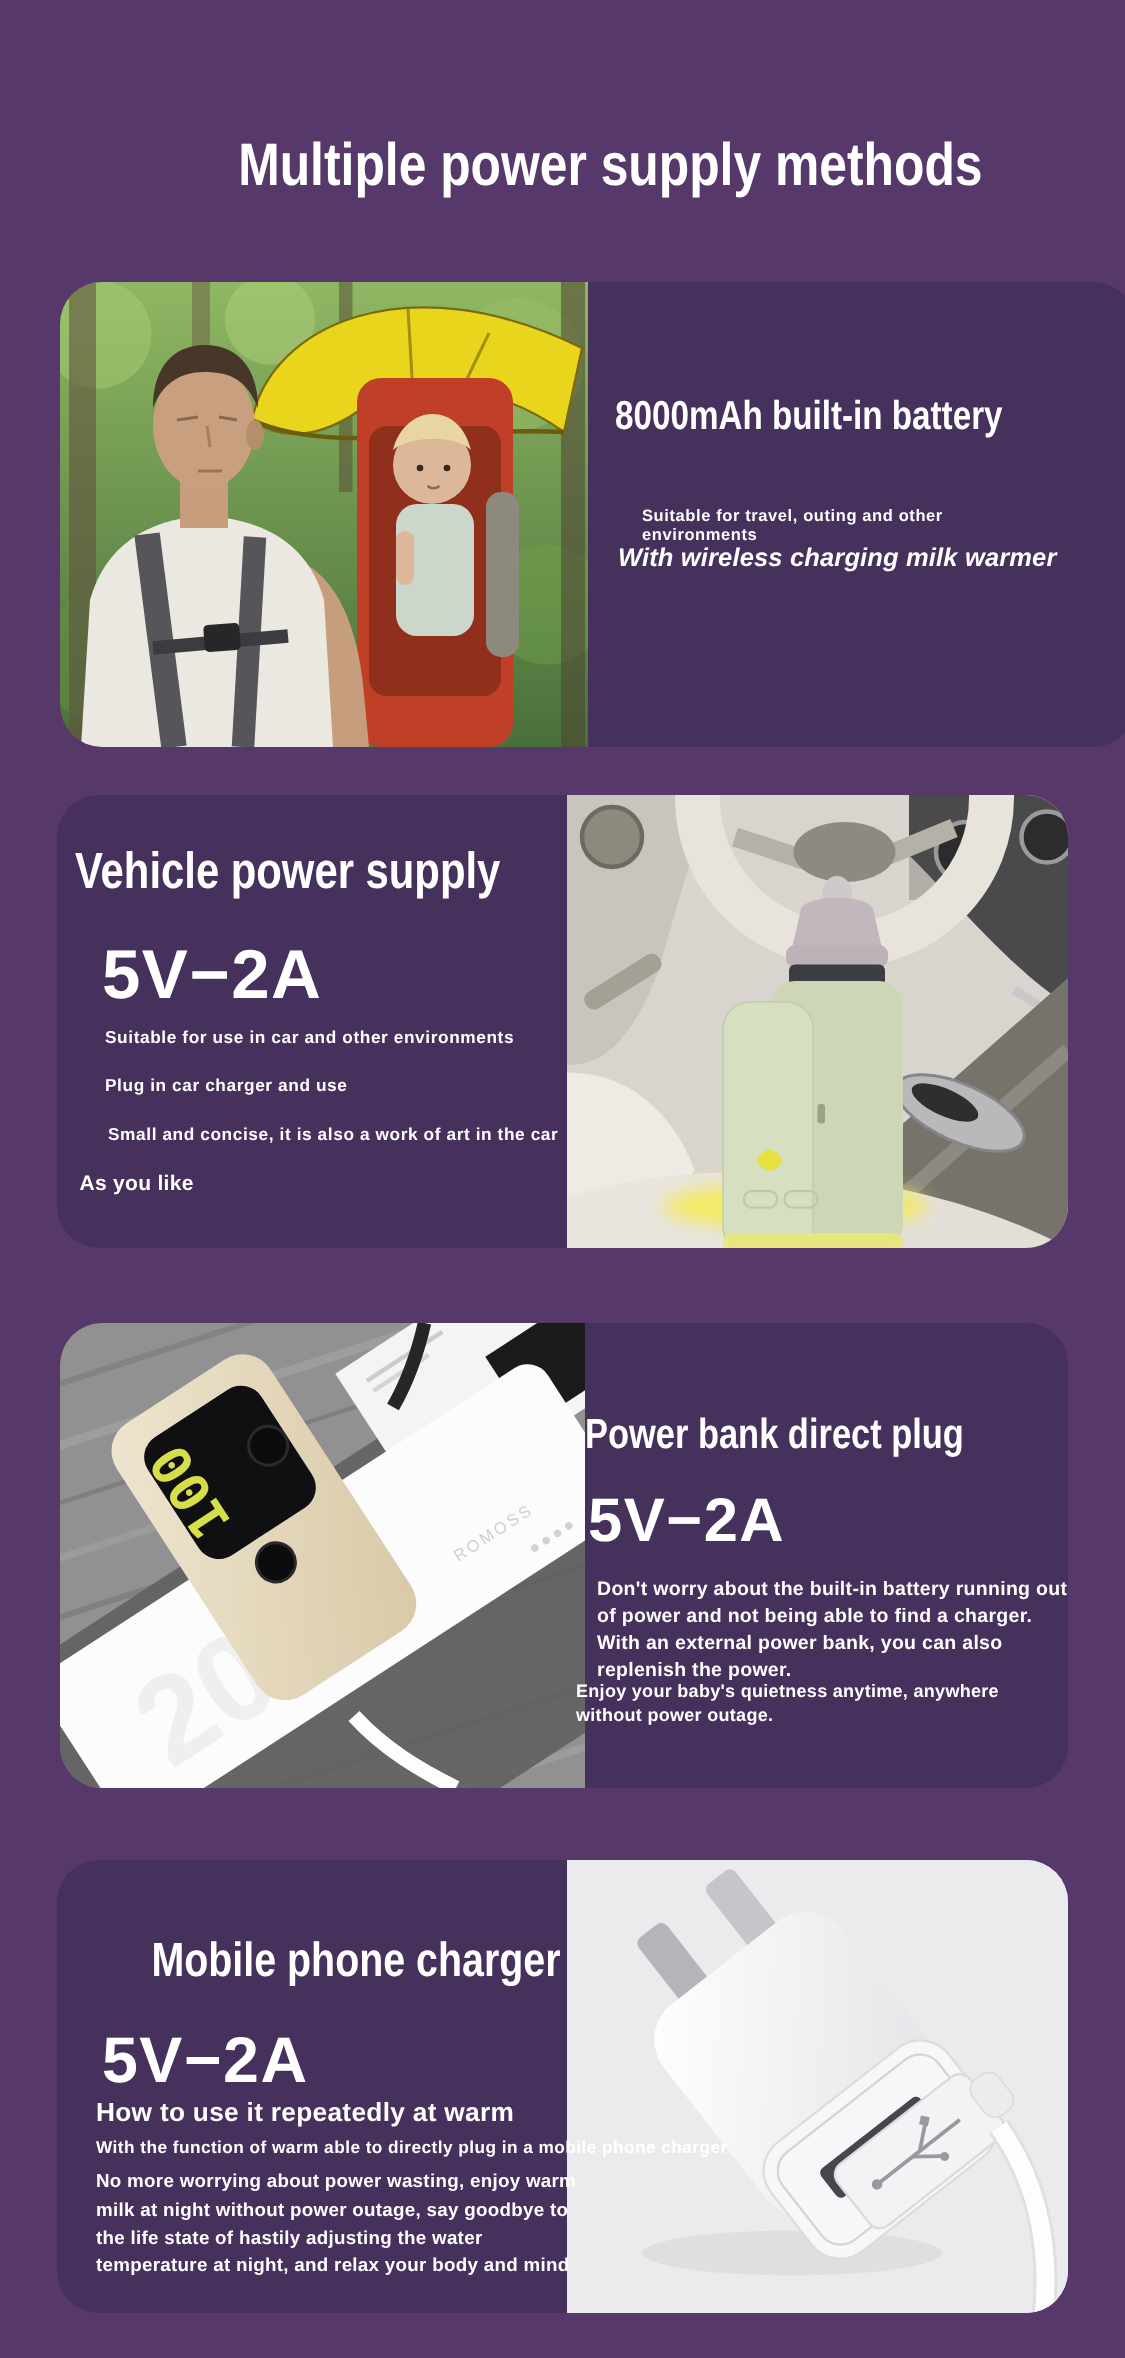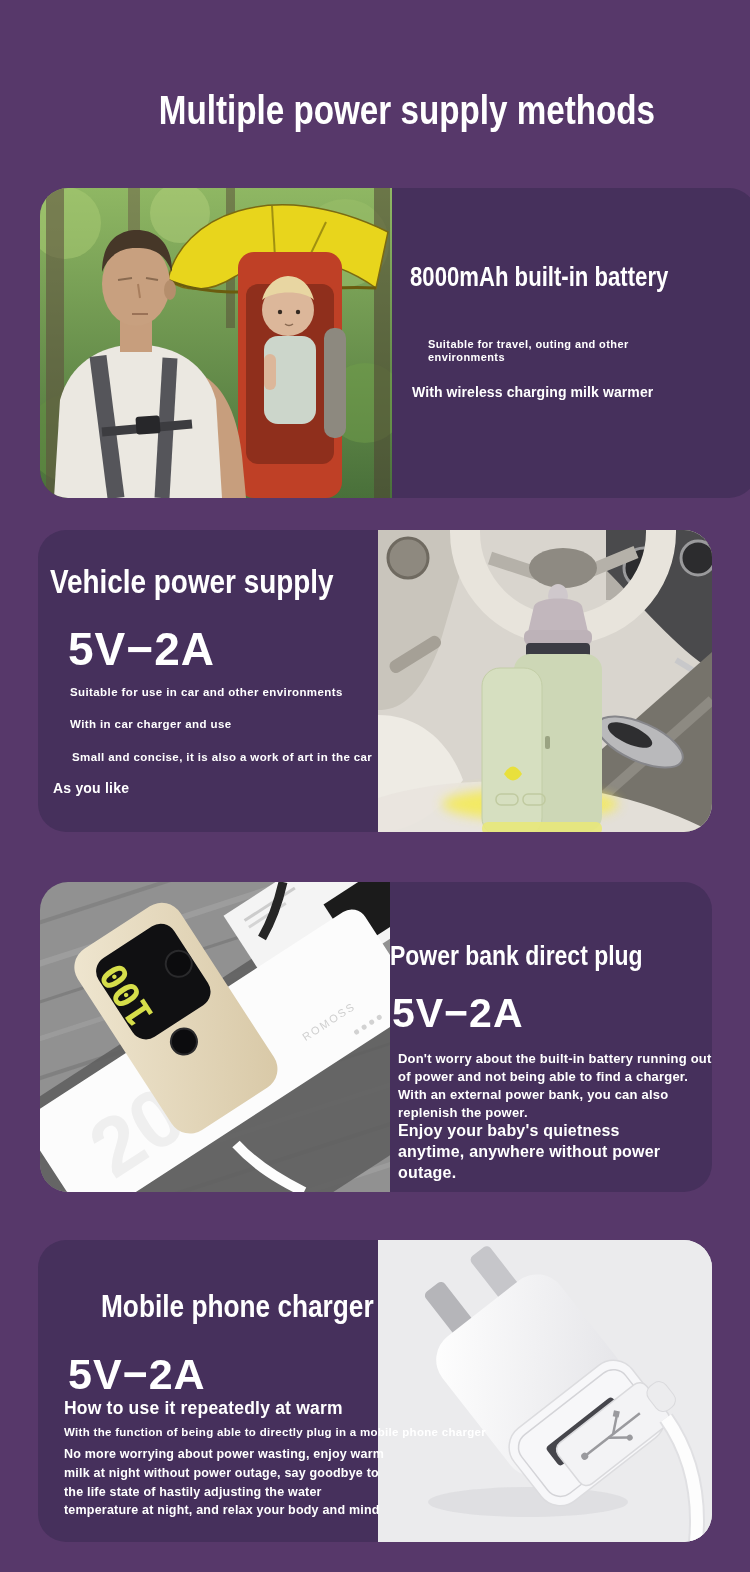--- a/index.html
+++ b/index.html
@@ -34,36 +34,36 @@
 
   .tx { position:absolute; margin:0; z-index:2; }
   h2.tx { font-weight:700; white-space:nowrap; }
   .squeeze { display:inline-block; transform:scaleX(.82); transform-origin:0 50%; }
   .spec { font-weight:700; letter-spacing:1px; white-space:nowrap; }
   .feat { font-weight:700; }
 
   
   .c1-h    { left:370px; top:74px;  font-size:27px; }
   .c1-f0   { left:372px; top:150px; font-size:11px;   width:225px; line-height:1.18; letter-spacing:.4px;margin-left:16px; }
-  .c1-f1   { left:372px; top:196px; font-size:14px; letter-spacing:.1px; white-space:nowrap; }
+  .c1-f1   { left:372px; top:174px; font-size:17px; letter-spacing:.1px; white-space:nowrap;font-style:italic; }
   .c1-f2   { left:372px; top:205px; font-size:13.5px; width:315px; line-height:1.3; letter-spacing:.7px; }
 
   
   .c2-h    { left:12px;  top:32px;  font-size:34px; }
   .c2-spec { left:30px;  top:92px;  font-size:46px; }
   .c2-f0   { left:32px;  top:156px; font-size:11.5px; letter-spacing:.4px; white-space:nowrap; }
   .c2-f1   { left:32px;  top:188px; font-size:11.5px; letter-spacing:.4px; white-space:nowrap; }
   .c2-f2   { left:34px;  top:221px; font-size:11.5px; letter-spacing:.4px; white-space:nowrap; }
   .c2-f3   { left:15px;  top:250px; font-size:14px;   letter-spacing:.2px; white-space:nowrap; }
 
   
   .c3-h    { left:350px; top:58px;  font-size:28px; }
   .c3-spec { left:352px; top:108px; font-size:41px; }
   .c3-f0   { left:358px; top:168px; font-size:13px;   width:315px; line-height:1.38; letter-spacing:.2px; }
-  .c3-f1   { left:358px; top:238px; font-size:16px; width:290px; line-height:1.32; letter-spacing:.2px; }
+  .c3-f1   { left:344px; top:238px; font-size:12px; width:290px; line-height:1.32; letter-spacing:.2px; }
 
   
   .c4-h    { left:22px;  top:48px;  font-size:32px;margin-left:41px; }
   .c4-spec { left:30px;  top:110px; font-size:43px; }
   .c4-sub  { left:26px;  top:158px; font-size:17.5px; font-weight:700; white-space:nowrap; letter-spacing:.2px; }
   .c4-f0   { left:26px;  top:186px; font-size:11.5px; white-space:nowrap; letter-spacing:.3px; }
   .c4-f1   { left:26px;  top:205px; font-size:12.5px; width:332px; line-height:1.5; letter-spacing:.2px; }
 </style>
 </head>
 <body>
@@ -174,21 +174,21 @@
           <path d="M8,186 q9,-15 18,0 q-9,13 -18,0 Z" fill="#e8e03c"></path>
           <rect x="0" y="206" width="22" height="11" rx="5" fill="none" stroke="#c0caa0" stroke-width="1.5"></rect>
           <rect x="27" y="206" width="22" height="11" rx="5" fill="none" stroke="#c0caa0" stroke-width="1.5"></rect>
           <rect x="49" y="148" width="5" height="13" rx="2" fill="#9aa382"></rect>
         </g>
       </svg>
     </div>
     <h2 class="tx c2-h"><span class="squeeze">Vehicle power supply</span></h2>
     <p class="tx spec c2-spec">5V−2A</p>
     <p class="tx feat c2-f0">Suitable for use in car and other environments</p>
-    <p class="tx feat c2-f1">With in car charger and use</p>
+    <p class="tx feat c2-f1">Plug in car charger and use</p>
     <p class="tx feat c2-f2">Small and concise, it is also a work of art in the car</p>
     <p class="tx feat c2-f3">As you like</p>
   </section>
 
   <section class="card card3">
     <div class="photo photo3">
       <svg viewBox="0 0 350 310">
         <defs>
           <linearGradient id="gold1" x1="0" y1="0" x2="1" y2="1">
             <stop offset="0" stop-color="#efe6d0"></stop>
@@ -274,17 +274,17 @@
             <rect x="242" y="216" width="22" height="30" rx="9" fill="#ececee" stroke="#dadadd" stroke-width="1"></rect>
           </g>
         </g>
         <path d="M288,178 C314,215 322,258 318,302" stroke="#e0e0e3" stroke-width="16" fill="none"></path>
         <path d="M288,178 C314,215 322,258 318,302" stroke="#fdfdfd" stroke-width="12" fill="none"></path>
       </svg>
     </div>
     <h2 class="tx c4-h"><span class="squeeze">Mobile phone charger</span></h2>
     <p class="tx spec c4-spec">5V−2A</p>
     <p class="tx c4-sub">How to use it repeatedly at warm</p>
-    <p class="tx feat c4-f0">With the function of being able to directly plug in a mobile phone charger</p>
+    <p class="tx feat c4-f0">With the function of warm able to directly plug in a mobile phone charger</p>
     <p class="tx feat c4-f1">No more worrying about power wasting, enjoy warm milk at night without power outage, say goodbye to the life state of hastily adjusting the water temperature at night, and relax your body and mind</p>
   </section>
 
 </div>
 
 </body></html>

